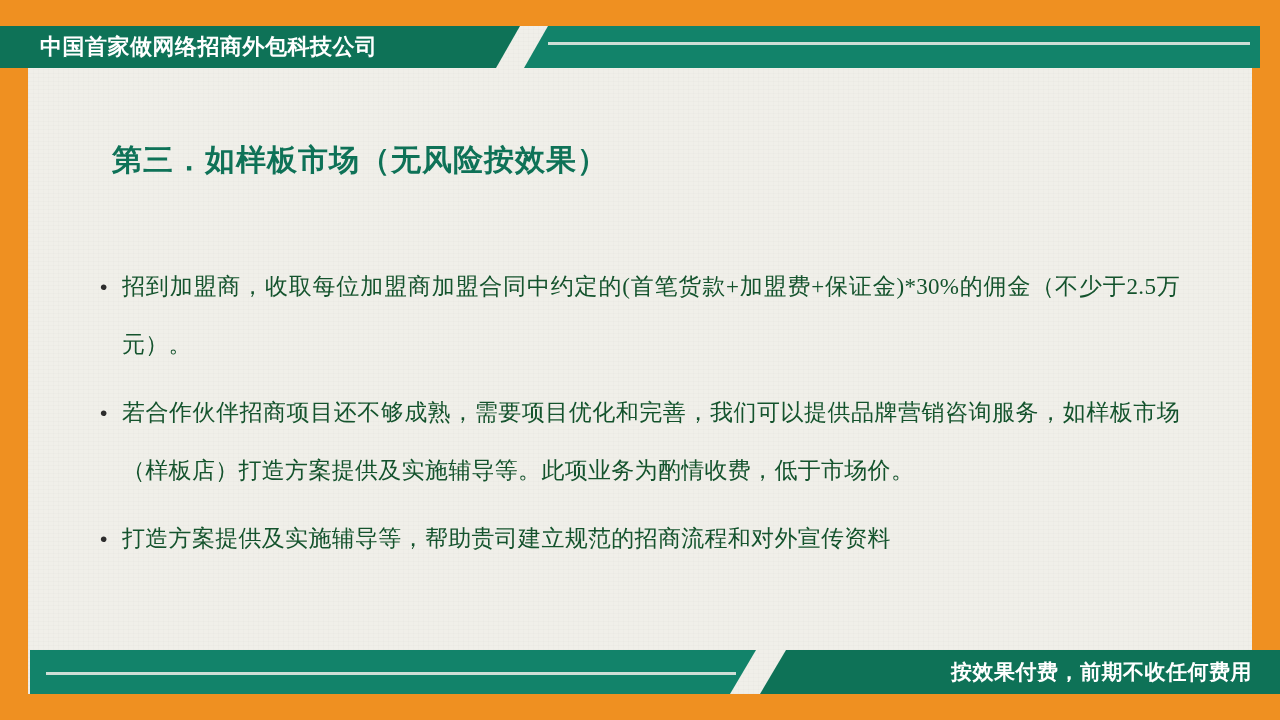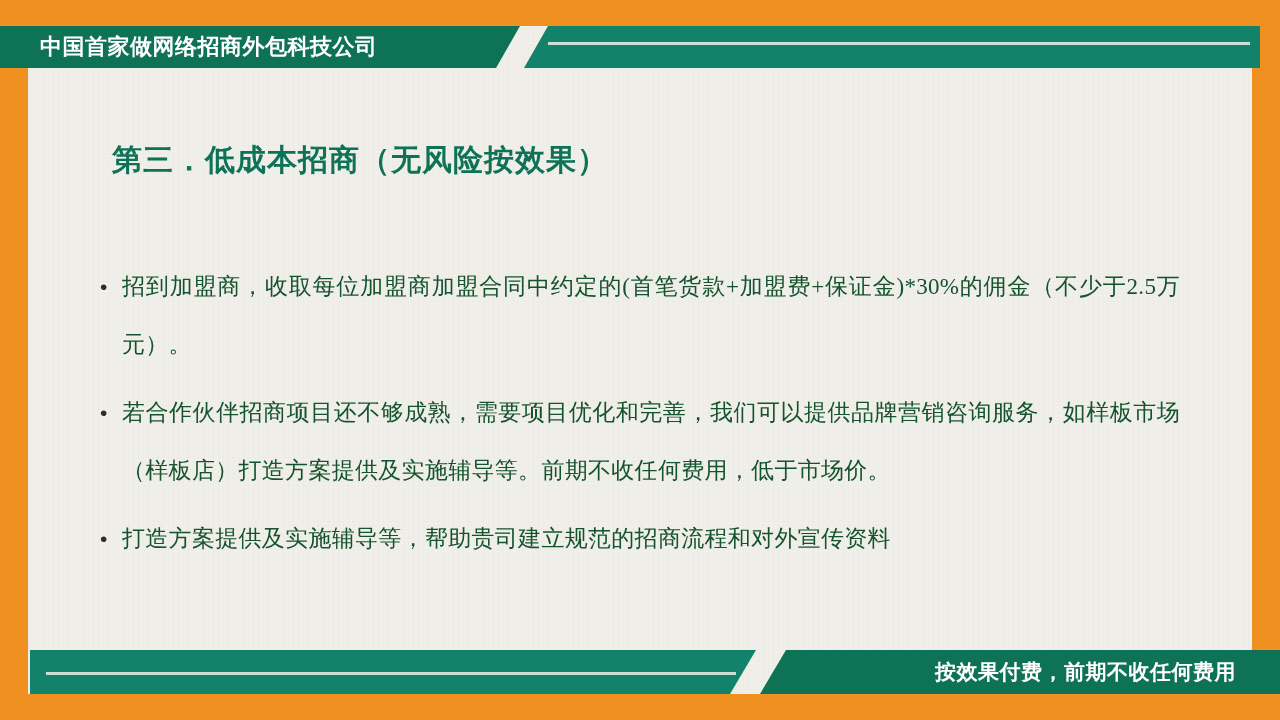--- a/index.html
+++ b/index.html
@@ -155,21 +155,21 @@
     position: absolute;
     left: 46px;
     top: 22px;
     width: 690px;
     height: 3px;
     background: #f0efe9;
     opacity: 0.85;
   }
   .bottom-bar-text {
     position: absolute;
-    right: 44px;
+    right: 28px;
     top: 0;
     height: 44px;
     line-height: 44px;
     color: #ffffff;
     font-size: 21px;
     font-weight: bold;
     letter-spacing: 0.5px;
     white-space: nowrap;
   }
 </style>
@@ -180,32 +180,32 @@
 
   <div class="panel"></div>
 
   <div class="top-bar-wrap">
     <div class="top-bar-main"></div>
     <div class="top-bar-sliver"></div>
     <div class="top-bar-line"></div>
     <div class="top-bar-title">中国首家做网络招商外包科技公司</div>
   </div>
 
-  <div class="heading">第三．低成本招商（无风险按效果）</div>
+  <div class="heading">第三．如样板市场（无风险按效果）</div>
 
   <div class="bullets">
 
     <div class="bullet">
       <div class="bullet-dot">•</div>
       <div class="bullet-text">招到加盟商，收取每位加盟商加盟合同中约定的(首笔货款+加盟费+保证金)*30%的佣金（不少于2.5万元）。</div>
     </div>
 
     <div class="bullet">
       <div class="bullet-dot">•</div>
-      <div class="bullet-text">若合作伙伴招商项目还不够成熟，需要项目优化和完善，我们可以提供品牌营销咨询服务，如样板市场（样板店）打造方案提供及实施辅导等。前期不收任何费用，低于市场价。</div>
+      <div class="bullet-text">若合作伙伴招商项目还不够成熟，需要项目优化和完善，我们可以提供品牌营销咨询服务，如样板市场（样板店）打造方案提供及实施辅导等。此项业务为酌情收费，低于市场价。</div>
     </div>
 
     <div class="bullet">
       <div class="bullet-dot">•</div>
       <div class="bullet-text">打造方案提供及实施辅导等，帮助贵司建立规范的招商流程和对外宣传资料</div>
     </div>
 
   </div>
 
   <div class="bottom-bar-wrap">

